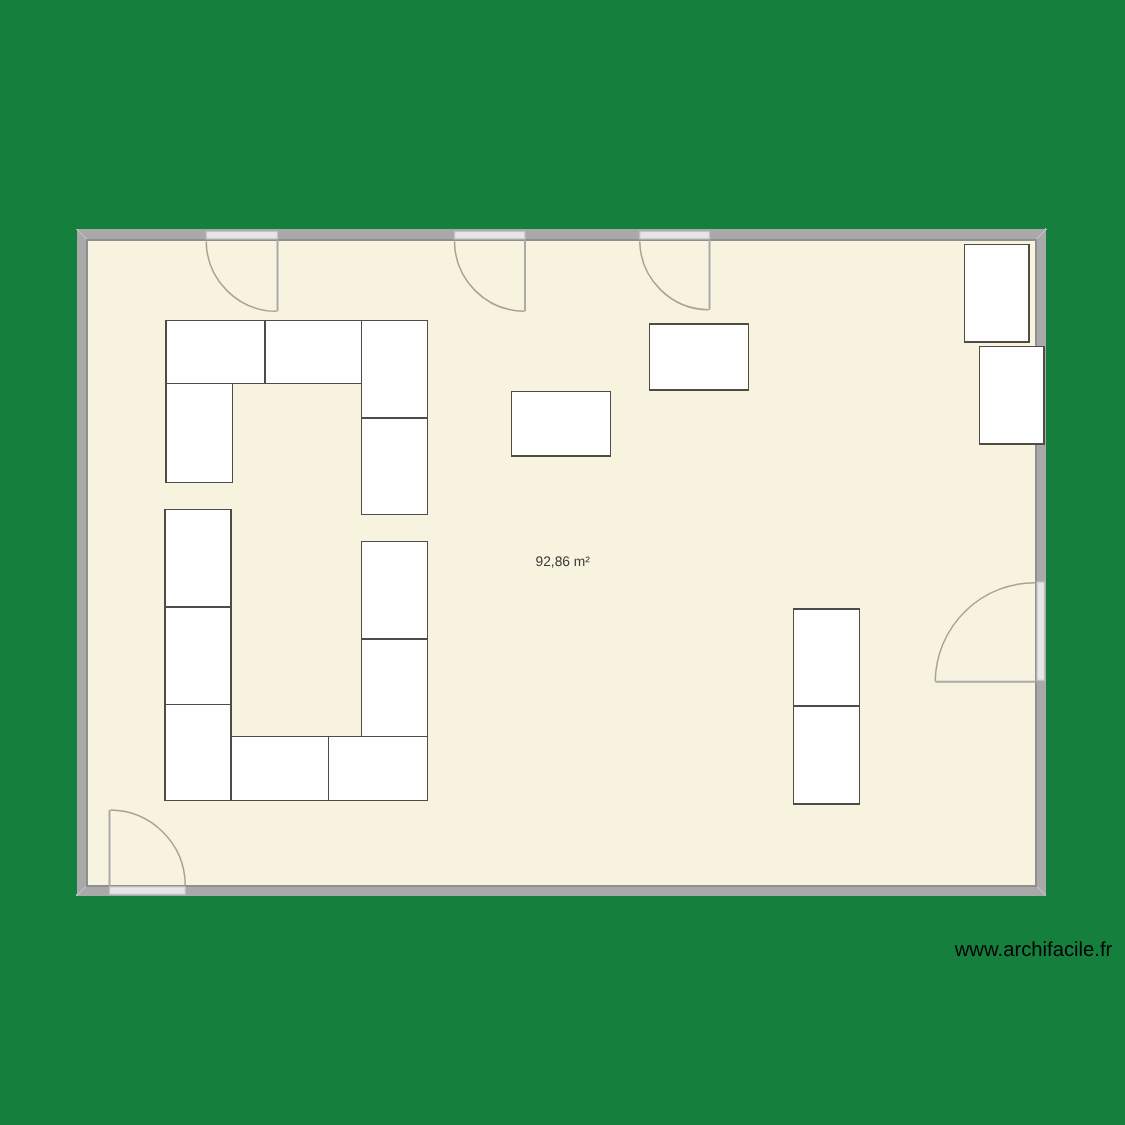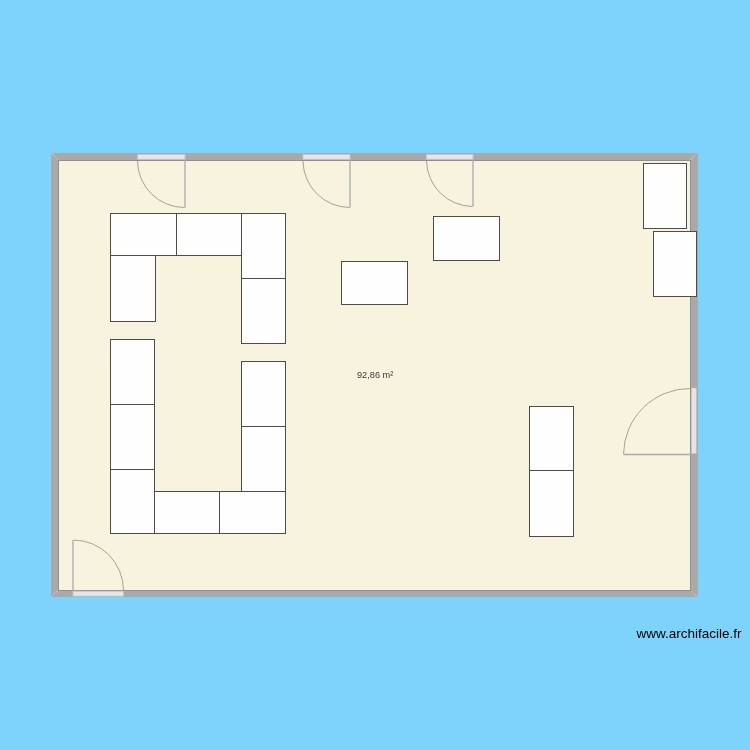--- a/index.html
+++ b/index.html
@@ -1,16 +1,16 @@
 <!DOCTYPE html>
 <html><head>
 <meta charset="utf-8">
 <style>
   html,body{margin:0;padding:0;background:#ffffff;}
-  .page{width:750px;height:750px;position:relative;background:#7dd3fc;font-family:"Liberation Sans",sans-serif;}
+  .page{width:750px;height:750px;position:relative;background:#15803d;font-family:"Liberation Sans",sans-serif;}
 </style>
 </head>
 <body>
 <div class="page">
 <svg width="750" height="750" viewBox="0 0 750 750" xmlns="http://www.w3.org/2000/svg" shape-rendering="crispEdges">
 
   <g>
     <rect x="51" y="152.5" width="646.5" height="444.5" fill="#a9a9a9"></rect>
     <path d="M51 152.5 L58 160 M697.5 152.5 L690.5 160 M51 597 L58 590.5 M697.5 597 L690.5 590.5" stroke="#bcbcbc" stroke-width="1" fill="none"></path>
   </g>

